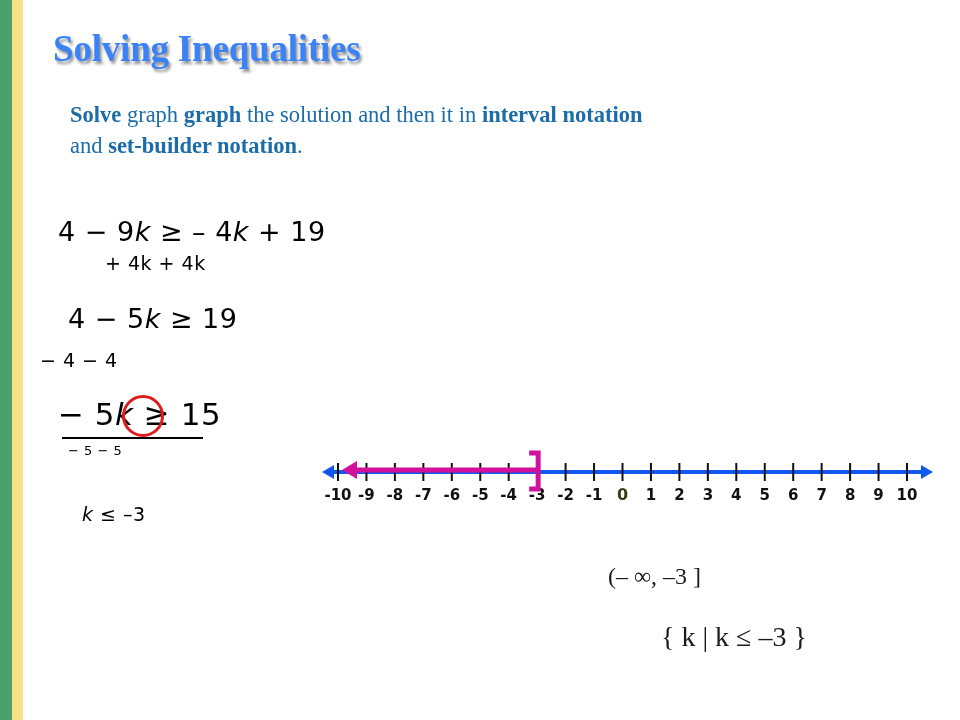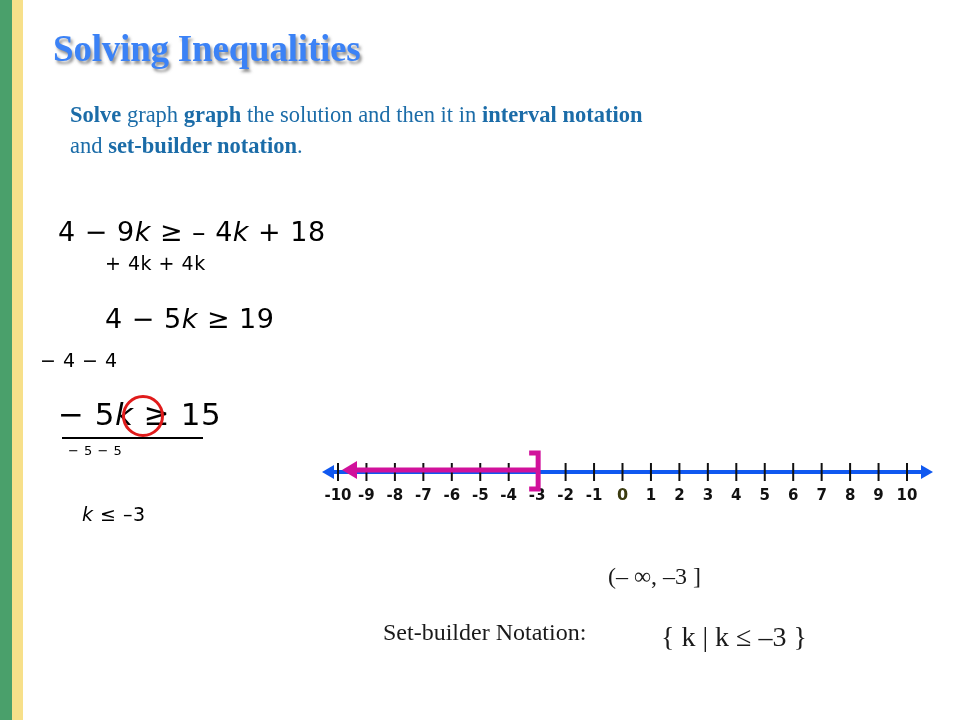--- a/index.html
+++ b/index.html
@@ -66,21 +66,21 @@
     position: absolute;
     font-family: "DejaVu Sans", sans-serif;
     color: #000000;
     white-space: nowrap;
     font-weight: 400;
   }
   .math i { font-style: italic; }
 
   #eq1   { left: 58px;  top: 216px; font-size: 27px; letter-spacing: 0.5px; }
   #eq1op { left: 105px; top: 252px; font-size: 19px; letter-spacing: 0.5px; }
-  #eq2   { left: 68px;  top: 303px; font-size: 27px; letter-spacing: 0.5px; margin-left: 37px; }
+  #eq2   { left: 68px;  top: 303px; font-size: 27px; letter-spacing: 0.5px; }
   #eq2op { left: 40px;  top: 349px; font-size: 19px; letter-spacing: 0.5px; }
   #eq3   { left: 58px;  top: 396px; font-size: 31px; letter-spacing: 0.5px; }
   #eq3op { left: 68px;  top: 443px; font-size: 13px; letter-spacing: 0.5px; }
   #eq4   { left: 82px;  top: 503px; font-size: 19px; letter-spacing: 0.5px; }
 
   
   #fracline {
     position: absolute;
     left: 62px;
     top: 437px;
@@ -138,21 +138,21 @@
 
   <div class="edge-green"></div>
   <div class="edge-yellow"></div>
 
   <div id="title">Solving Inequalities</div>
 
   <div id="subtitle">
     <b>Solve</b><span> graph </span><b>graph</b><span> the solution and then it in </span><b>interval notation</b><br><span>and </span><b>set-builder notation</b><span>.</span>
   </div>
 
-  <div class="math" id="eq1"><span>4 − 9</span><i>k</i><span> ≥ – 4</span><i>k</i><span> + 18</span></div>
+  <div class="math" id="eq1"><span>4 − 9</span><i>k</i><span> ≥ – 4</span><i>k</i><span> + 19</span></div>
 
   <div class="math" id="eq1op">+ 4k      + 4k</div>
 
   <div class="math" id="eq2"><span>4 − 5</span><i>k</i><span> ≥ 19</span></div>
 
   <div class="math" id="eq2op">− 4             − 4</div>
 
   <div class="math" id="eq3"><span>− 5</span><i>k</i><span> ≥ 15</span></div>
 
   <div id="fracline"></div>
@@ -212,16 +212,15 @@
           <text x="592" y="52" text-anchor="middle" font-family="&quot;DejaVu Sans&quot;, sans-serif" font-size="15" font-weight="bold" fill="#111111">10</text>
           <line x1="222.15" y1="22" x2="41" y2="22" stroke="#d1119b" stroke-width="5"></line>
           <polygon points="27,22 42,13 42,31" fill="#d1119b"></polygon>
           <path d="M 214.15 5 L 223.15 5 L 223.15 41 L 214.15 41" fill="none" stroke="#d1119b" stroke-width="5" stroke-linecap="butt"></path>
         </g>
     </svg>
   </div>
 
   <div class="notation-value" id="interval-value">(– ∞, –3 ]</div>
 
-  <div class="notation-label" id="setbuilder-label">Set-builder Notation:</div>
   <div class="notation-value" id="setbuilder-value">{ k | k ≤ –3 }</div>
 
 </div>
 
 </body></html>

